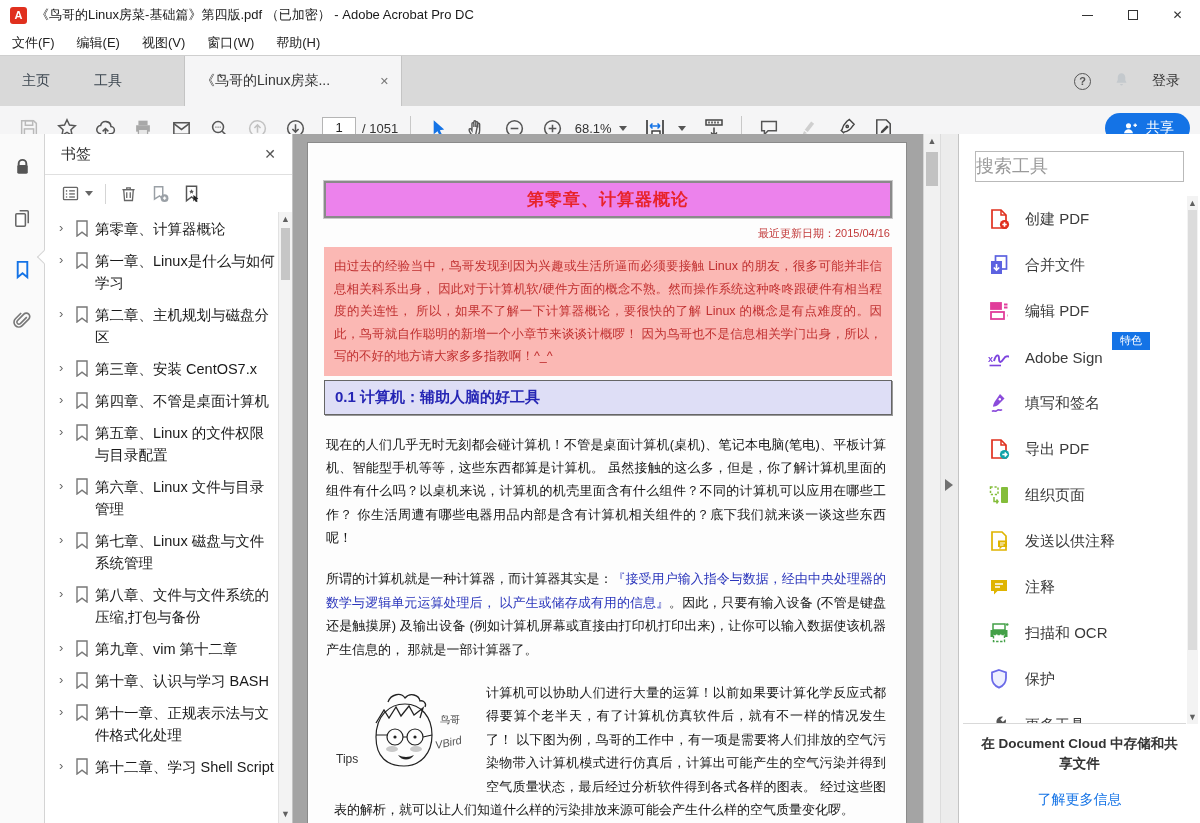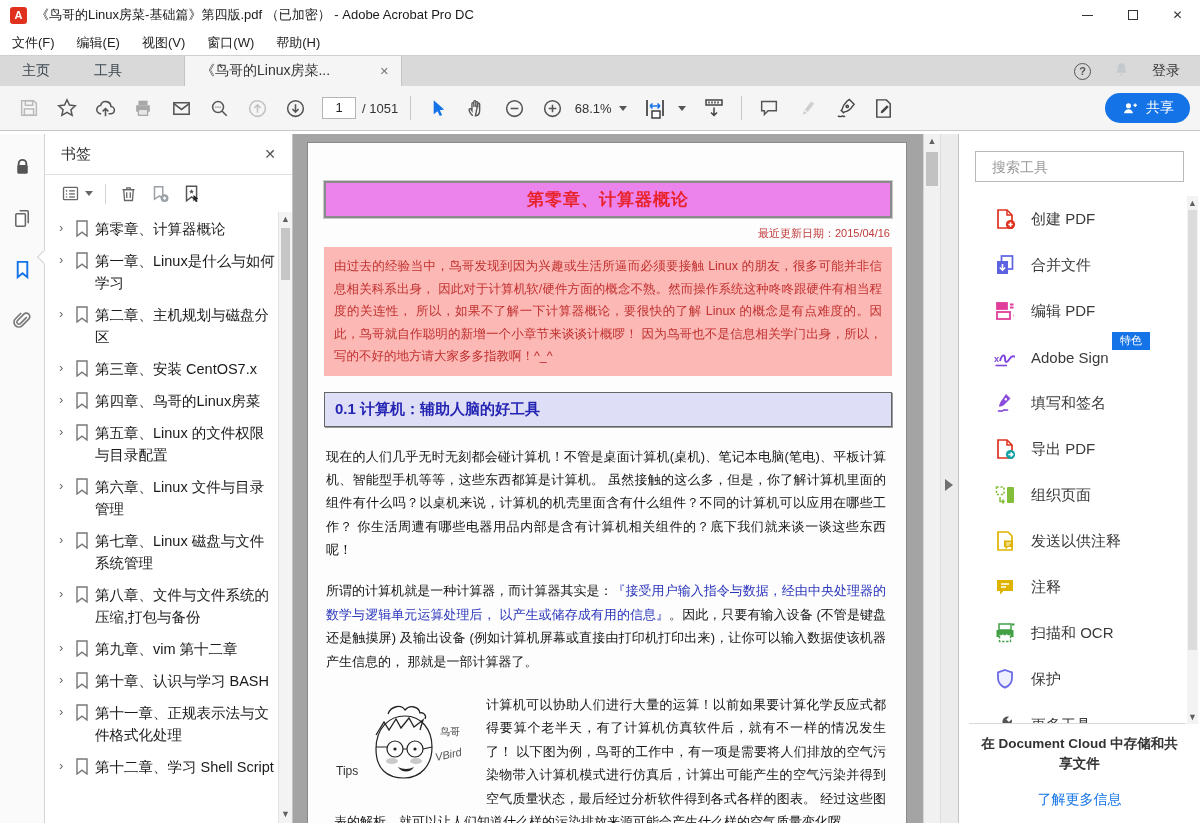--- a/index.html
+++ b/index.html
@@ -15,21 +15,21 @@
   .win-controls { margin-left:auto; display:flex; height:30px; }
   .win-btn { width:45px; display:flex; align-items:center; justify-content:center; color:#333; font-size:12px; }
   .glyph-min { width:11px; border-bottom:1px solid #333; height:1px; display:inline-block; }
   .glyph-max { width:10px; height:10px; border:1px solid #333; display:inline-block; }
 
   
   .menubar { height:25px; display:flex; align-items:center; padding-left:12px; background:#fff; }
   .menu-item { font-size:13px; color:#222; margin-right:22px; }
 
   
-  .tabbar { height:31px; background:#d9d9d9; display:flex; align-items:stretch; border-top:1px solid #cfcfcf; }
+  .tabbar { height:51px; background:#d9d9d9; display:flex; align-items:stretch; border-top:1px solid #cfcfcf; }
   .tab { padding:0 22px; display:flex; align-items:center; font-size:14px; color:#3c4650; }
   .tab-doc { background:#f5f5f6; border-left:1px solid #c4c4c4; border-right:1px solid #c4c4c4;
     margin-left:40px; width:218px; color:#333; justify-content:space-between; padding:0 12px 0 16px; }
   .tab-close { color:#777; font-size:11px; margin-left:10px; }
   .tabbar-right { margin-left:auto; display:flex; align-items:center; padding-right:20px; gap:22px; }
   .help-circ { width:17px; height:17px; border:1.4px solid #555; border-radius:50%; color:#555;
     font-size:11px; font-weight:bold; display:flex; align-items:center; justify-content:center; }
   .signin { font-size:14px; color:#333; }
 
   
@@ -75,43 +75,43 @@
   
   .docarea { flex:1; background:#a4a4a4; position:relative; overflow:hidden; }
   .page { position:absolute; left:14px; right:33px; top:8px; bottom:-20px; background:#fdfdfd;
     border:1px solid #8a8a8a; padding:38px 14px 0 16px; }
   .banner { background:#EC82EC; border:2px solid #8a8a8a; outline:1px solid #c9c9c9; height:37px;
     display:flex; align-items:center; justify-content:center; }
   .banner-text { color:#E8232A; font-size:17px; font-weight:bold; letter-spacing:1px; }
   .updated { text-align:right; color:#C23A3A; font-size:11px; margin:8px 2px 6px 0; }
   .introbox { background:#FBB8B4; color:#C03030; font-size:12.5px; line-height:1.8; padding:8px 10px;
     text-align:justify; }
-  .sectionbox { margin-top:16px; background:#DEDEF6; border:1px solid #666; box-shadow:1px 1px 0 #999;
+  .sectionbox { margin-top:4px; background:#DEDEF6; border:1px solid #666; box-shadow:1px 1px 0 #999;
     padding:7px 10px; }
   .section-title { color:#2525B4; font-size:15px; font-weight:bold; }
   .para { margin:18px 6px 0 2px; font-size:13px; color:#151515; line-height:1.8; text-align:justify; }
   .quote { color:#2A35BB; }
   .tipsblock { margin:20px 6px 0 10px; font-size:13px; color:#151515; line-height:1.8; text-align:justify; }
   .face-wrap { float:left; width:132px; height:102px; position:relative; margin:0 6px 0 14px; }
   .tips-label { position:absolute; left:-12px; bottom:12px; font-size:12px; color:#333; }
 
   .doc-scroll { position:absolute; top:0; bottom:0; right:0; width:17px; background:#f1f1f1; border-left:1px solid #d6d6d6; }
   .doc-thumb { position:absolute; top:18px; left:2px; right:2px; height:34px; background:#c2c2c2; }
 
   .collapse-strip { width:18px; background:#ececec; border-left:1px solid #dcdcdc; position:relative; }
   .collapse-arrow { position:absolute; top:50%; left:4px; width:0; height:0;
     border-top:6px solid transparent; border-bottom:6px solid transparent; border-left:8px solid #707070; }
 
   
   .toolspanel { width:242px; background:#fff; border-left:1px solid #c4c4c4; position:relative; }
   .search-wrap { margin:17px 16px 0 16px; }
-  .search-input { width:100%; height:31px; border:1px solid #b9b9b9; background:#fff; font-size:14px;
-    padding:0 16px; color:#333; font-family:inherit; }
+  .search-input { width:100%; height:31px; border:1px solid #b9b9b9; background:#fff; font-size:18px;
+    padding:0 0; color:#333; font-family:inherit; }
   .search-input::placeholder { color:#9a9a9a; }
-  .tools-list { position:absolute; top:62px; left:10px; right:14px; height:528px; overflow:hidden; border-bottom:1px solid #d9d9d9; }
+  .tools-list { position:absolute; top:62px; left:4px; right:14px; height:528px; overflow:hidden; border-bottom:1px solid #d9d9d9; }
   .tool-row { height:46px; display:flex; align-items:center; padding:0 0 0 24px; position:relative; }
   .tool-ico { width:24px; height:24px; flex:none; margin-right:14px; display:flex; align-items:center; justify-content:center; }
   .tool-label { font-size:15px; color:#3a3a3a; }
   .feat-badge { position:absolute; top:-2px; right:36px; background:#1473E6; color:#fff; font-size:11px;
     padding:1px 8px 2px;text-align:center; }
   .tools-scroll { position:absolute; top:62px; right:2px; width:11px; height:528px; background:#f3f3f3; }
   .tools-thumb { position:absolute; top:14px; left:1px; right:1px; height:440px; background:#dcdcdc; }
   .tp-footer { position:absolute; top:600px; left:0; right:0; text-align:center; padding:0 20px; }
   .tp-foot-head { font-size:13.5px; font-weight:bold; color:#333; line-height:1.5; }
   .tp-foot-link { margin-top:16px; font-size:14px; color:#1473E6; }
@@ -393,21 +393,21 @@
           <span class="bk-ico"><svg width="14" height="17" viewBox="0 0 14 17">
                 <path d="M2 1h10v15l-5-3.8L2 16z" fill="none" stroke="#777" stroke-width="1.4"></path>
               </svg></span>
           <span class="bk-label">第三章、安装 CentOS7.x</span>
         </div>
         <div class="bk-row">
           <span class="bk-chev">›</span>
           <span class="bk-ico"><svg width="14" height="17" viewBox="0 0 14 17">
                 <path d="M2 1h10v15l-5-3.8L2 16z" fill="none" stroke="#777" stroke-width="1.4"></path>
               </svg></span>
-          <span class="bk-label">第四章、鸟哥的Linux房菜</span>
+          <span class="bk-label">第四章、不管是桌面计算机</span>
         </div>
         <div class="bk-row">
           <span class="bk-chev">›</span>
           <span class="bk-ico"><svg width="14" height="17" viewBox="0 0 14 17">
                 <path d="M2 1h10v15l-5-3.8L2 16z" fill="none" stroke="#777" stroke-width="1.4"></path>
               </svg></span>
           <span class="bk-label">第五章、Linux 的文件权限与目录配置</span>
         </div>
         <div class="bk-row">
           <span class="bk-chev">›</span>

